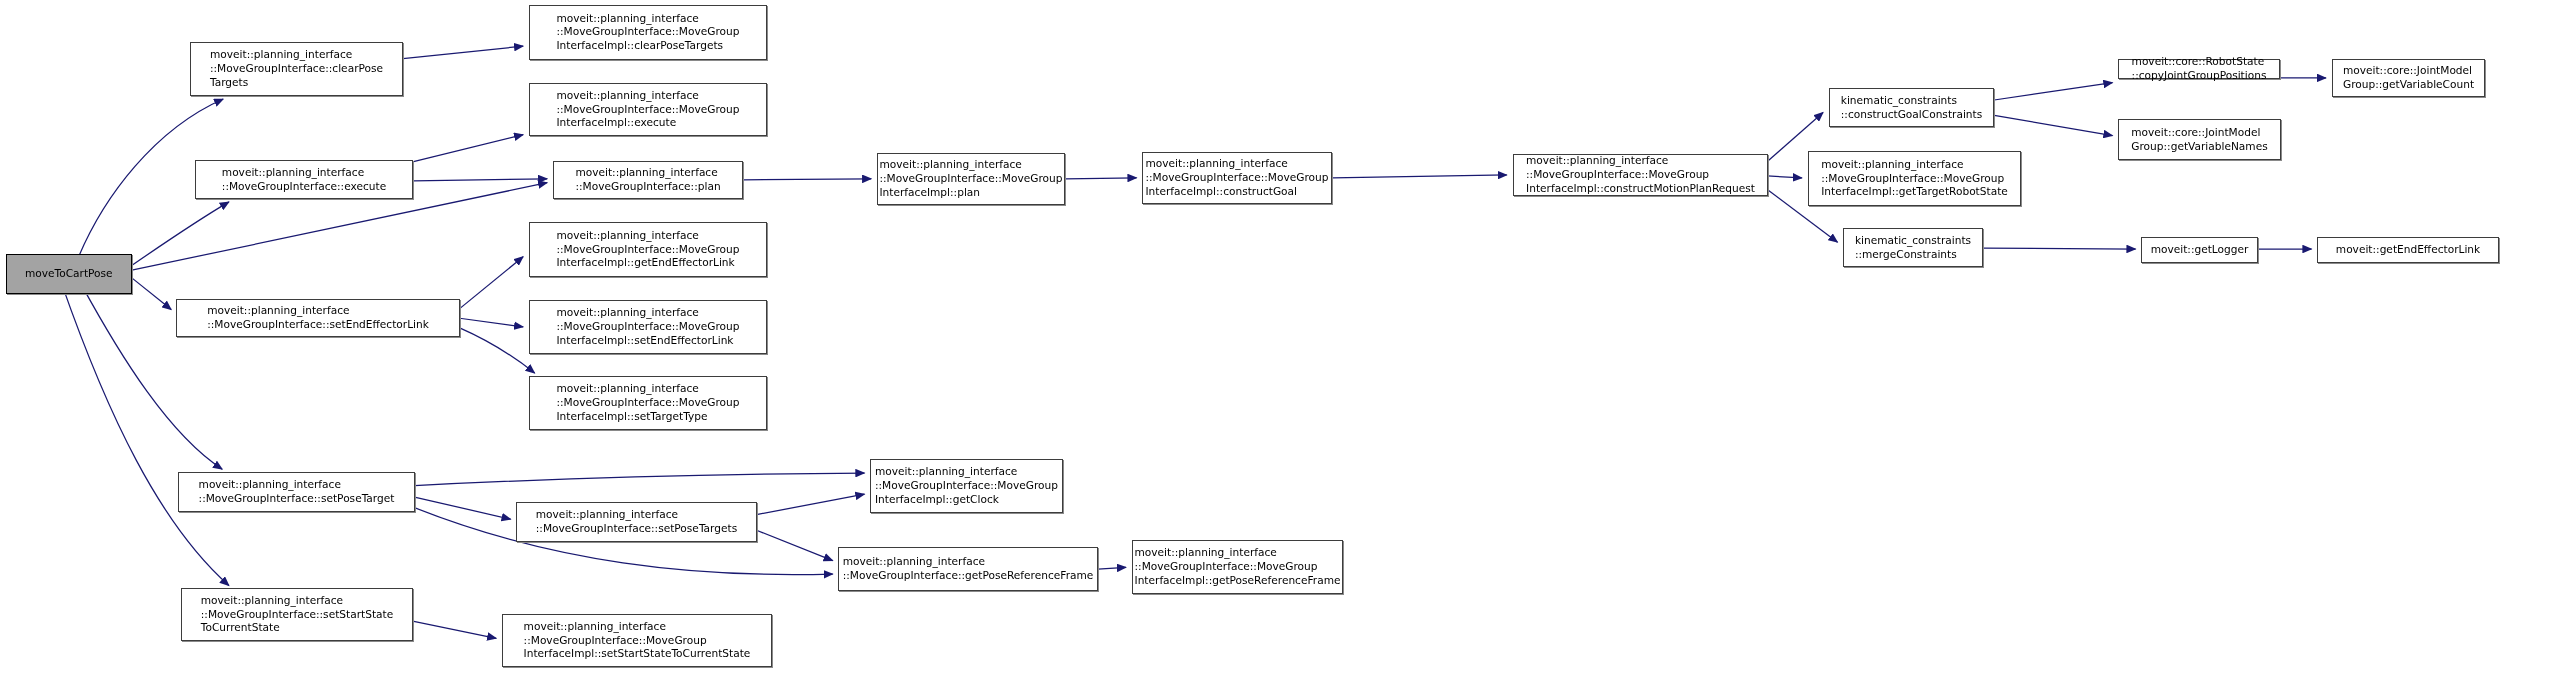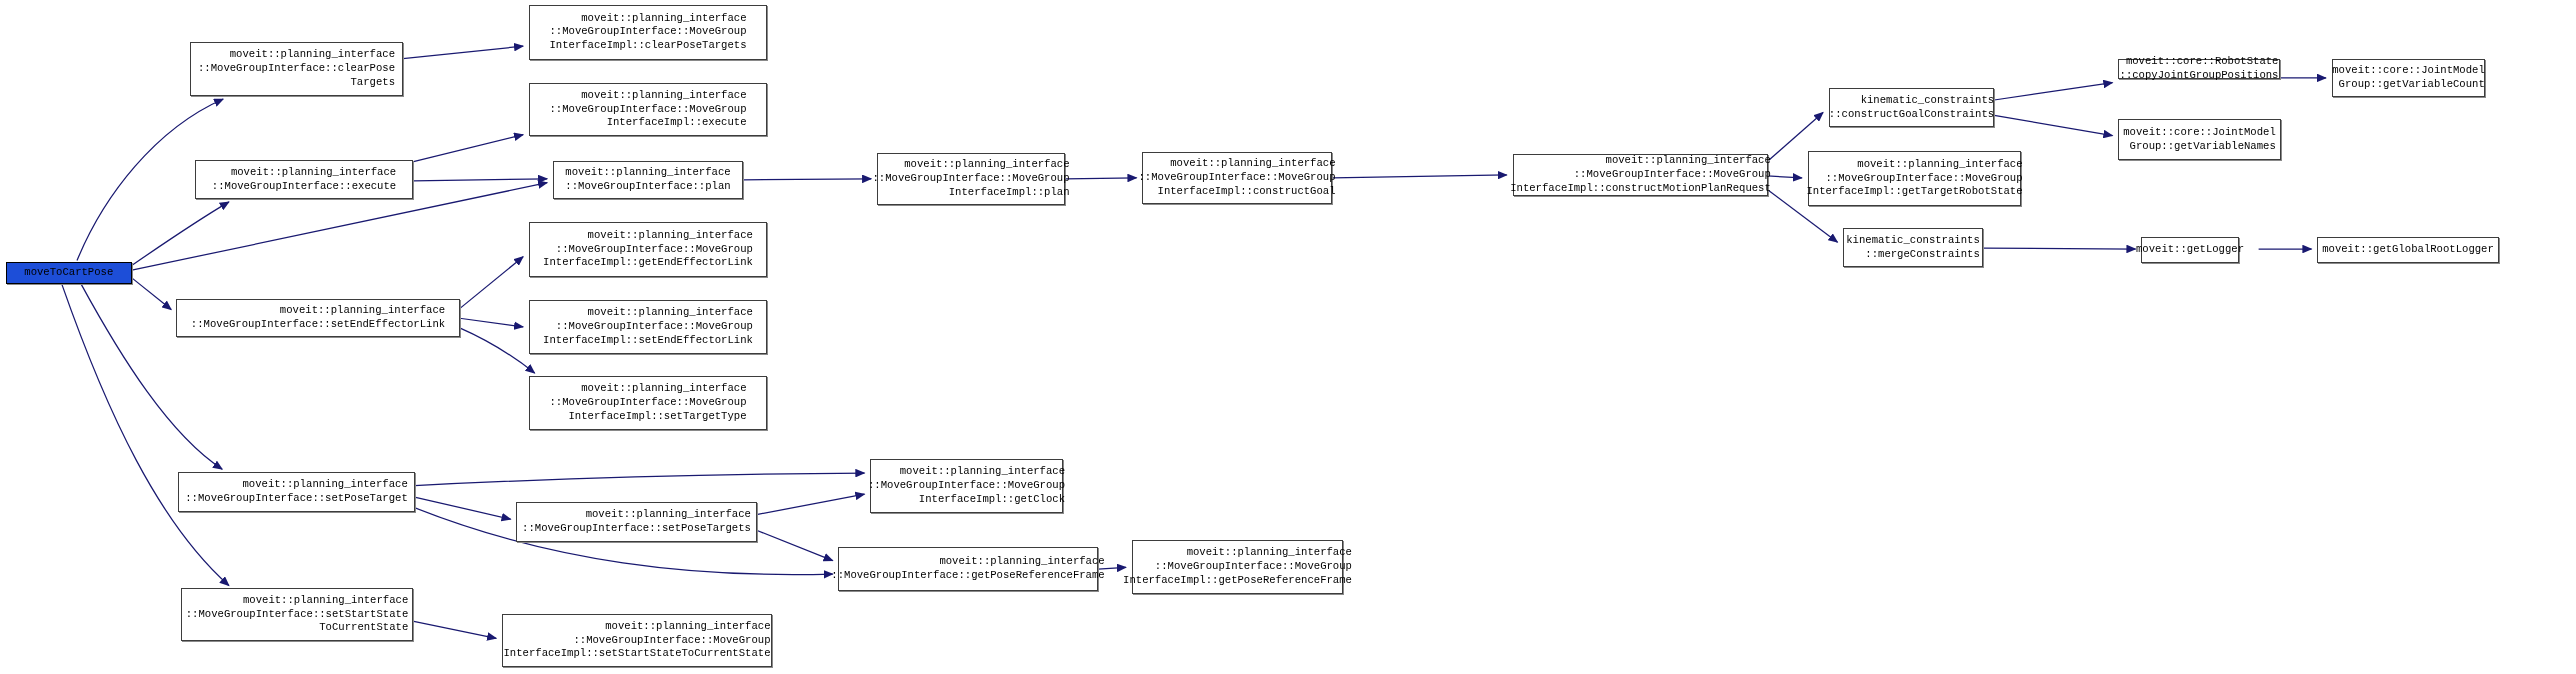--- a/index.html
+++ b/index.html
@@ -11,27 +11,26 @@
     overflow:hidden;
   }
   #edge-layer{position:absolute;left:0;top:0;width:2576px;height:674px;}
   .node{
     position:absolute;
     box-sizing:border-box;
     background:#ffffff;
     border:1px solid #3d3d3d;
     color:#000000;
     display:flex;align-items:center;justify-content:center;
-    text-align:right;
+    text-align:left;
     white-space:pre-line;
     font-size:10.6px;
     line-height:1.3;
     padding:1px 3.8px;
     box-shadow:1px 1px 0 #8a8a8a;
-    font-family:Liberation Mono, monospace;
   }
   .node.root{
     background:#bfbfbf;
     border:1px solid #000000;
     box-shadow:1px 1px 0 #8a8a8a;
   }
   .edge{fill:none;stroke:#191970;stroke-width:1.3px;}
 </style>
 </head>
 <body>
@@ -70,21 +69,21 @@
         <path d="M 431 505 C 590 497 750 493 899 492" class="edge" stroke="#191970" marker-end="url(#arrow)"></path>
         <path d="M 431 517 L 531 540" class="edge" stroke="#191970" marker-end="url(#arrow)"></path>
         <path d="M 431 528 C 575 585 720 601 866 597" class="edge" stroke="#191970" marker-end="url(#arrow)"></path>
         <path d="M 788 535 L 899 514" class="edge" stroke="#191970" marker-end="url(#arrow)"></path>
         <path d="M 788 552 L 866 583" class="edge" stroke="#191970" marker-end="url(#arrow)"></path>
         <path d="M 1142 592 L 1171 590" class="edge" stroke="#191970" marker-end="url(#arrow)"></path>
         <path d="M 429 646 L 516 664" class="edge" stroke="#191970" marker-end="url(#arrow)"></path>
       </g>
   </svg>
   <div id="nodes">
-      <div class="node root" style="left: 5.8px; top: 262px; width: 126px; height: 22px; background: #1d4ed8;">moveToCartPose</div>
+      <div class="node root" style="left: 5.8px; top: 254px; width: 126px; height: 40px; background: #a3a3a3;">moveToCartPose</div>
       <div class="node" style="left: 190px; top: 42px; width: 213px; height: 54px; background: rgb(255, 255, 255);">moveit::planning_interface
 ::MoveGroupInterface::clearPose
 Targets</div>
       <div class="node" style="left: 529px; top: 4.8px; width: 238px; height: 55px; background: rgb(255, 255, 255);">moveit::planning_interface
 ::MoveGroupInterface::MoveGroup
 InterfaceImpl::clearPoseTargets</div>
       <div class="node" style="left: 195px; top: 160px; width: 218px; height: 39px; background: rgb(255, 255, 255);">moveit::planning_interface
 ::MoveGroupInterface::execute</div>
       <div class="node" style="left: 529px; top: 83px; width: 238px; height: 53px; background: rgb(255, 255, 255);">moveit::planning_interface
 ::MoveGroupInterface::MoveGroup
@@ -106,22 +105,22 @@
 ::MoveGroupInterface::MoveGroup
 InterfaceImpl::getTargetRobotState</div>
       <div class="node" style="left: 1843px; top: 228px; width: 140px; height: 39px; background: rgb(255, 255, 255);">kinematic_constraints
 ::mergeConstraints</div>
       <div class="node" style="left: 2118px; top: 59px; width: 162px; height: 20px; background: rgb(255, 255, 255);">moveit::core::RobotState
 ::copyJointGroupPositions</div>
       <div class="node" style="left: 2332px; top: 59px; width: 153px; height: 38px; background: rgb(255, 255, 255);">moveit::core::JointModel
 Group::getVariableCount</div>
       <div class="node" style="left: 2118px; top: 119px; width: 163px; height: 41px; background: rgb(255, 255, 255);">moveit::core::JointModel
 Group::getVariableNames</div>
-      <div class="node" style="left: 2141px; top: 237px; width: 98px; height: 26px; background: rgb(255, 255, 255);">moveit::getLogger</div>
-      <div class="node" style="left: 2317px; top: 237px; width: 182px; height: 26px; background: rgb(255, 255, 255);">moveit::getGlobalRootLogger</div>
+      <div class="node" style="left: 2141px; top: 237px; width: 117px; height: 26px; background: rgb(255, 255, 255);">moveit::getLogger</div>
+      <div class="node" style="left: 2317px; top: 237px; width: 182px; height: 26px; background: rgb(255, 255, 255);">moveit::getEndEffectorLink</div>
       <div class="node" style="left: 529px; top: 222px; width: 238px; height: 55px; background: rgb(255, 255, 255);">moveit::planning_interface
 ::MoveGroupInterface::MoveGroup
 InterfaceImpl::getEndEffectorLink</div>
       <div class="node" style="left: 176px; top: 299px; width: 284px; height: 38px; background: rgb(255, 255, 255);">moveit::planning_interface
 ::MoveGroupInterface::setEndEffectorLink</div>
       <div class="node" style="left: 529px; top: 300px; width: 238px; height: 54px; background: rgb(255, 255, 255);">moveit::planning_interface
 ::MoveGroupInterface::MoveGroup
 InterfaceImpl::setEndEffectorLink</div>
       <div class="node" style="left: 529px; top: 376px; width: 238px; height: 54px; background: rgb(255, 255, 255);">moveit::planning_interface
 ::MoveGroupInterface::MoveGroup

